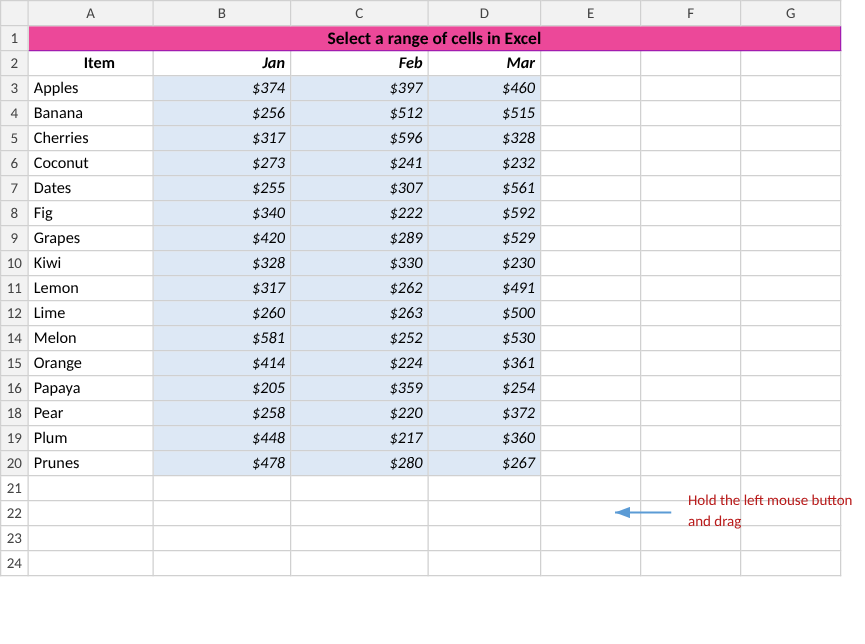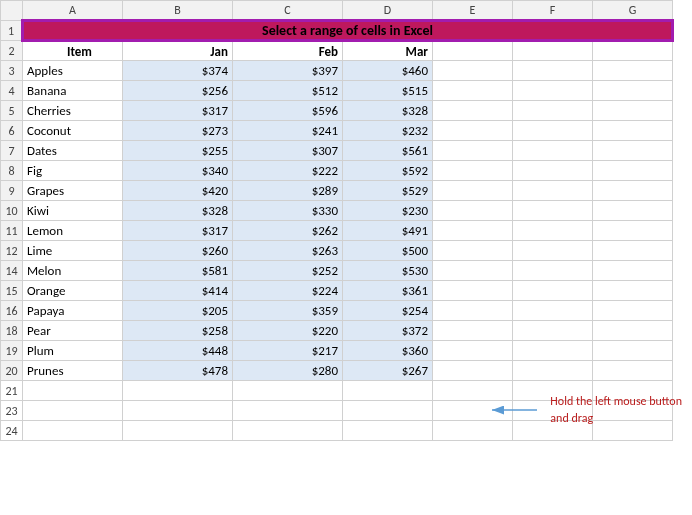--- a/index.html
+++ b/index.html
@@ -60,22 +60,22 @@
       font-size: 12px;
       color: #444;
       border: 1px solid #d0d0d0;
     }
 
     
     .title-cell {
       text-align: center;
       font-weight: bold;
       font-size: 14px;
-      border: 3px solid #a21caf;
-      background: #be185d;
+      border: 1px solid #a21caf;
+      background: #ec4899;
     }
 
     
     .data-header {
       font-weight: bold;
       background: #fff;
     }
 
     .data-header.item-col {
       text-align: left;
@@ -95,20 +95,21 @@
     }
 
     
     .item-col {
       text-align: left;
     }
 
     
     .num-col {
       text-align: right;
+      font-style: italic;
     }
 
     
     .empty-row td {
       background: #fff;
     }
 
     
     .annotation {
       position: absolute;
@@ -347,20 +348,30 @@
           <td class="rownum">21</td>
           <td></td>
           <td></td>
           <td></td>
           <td></td>
           <td></td>
           <td></td>
           <td></td>
         </tr>
         <tr class="empty-row">
+          <td class="rownum">22</td>
+          <td></td>
+          <td></td>
+          <td></td>
+          <td></td>
+          <td></td>
+          <td></td>
+          <td></td>
+        </tr>
+        <tr class="empty-row">
           <td class="rownum">23</td>
           <td></td>
           <td></td>
           <td></td>
           <td></td>
           <td></td>
           <td></td>
           <td></td>
         </tr>
         <tr class="empty-row">

